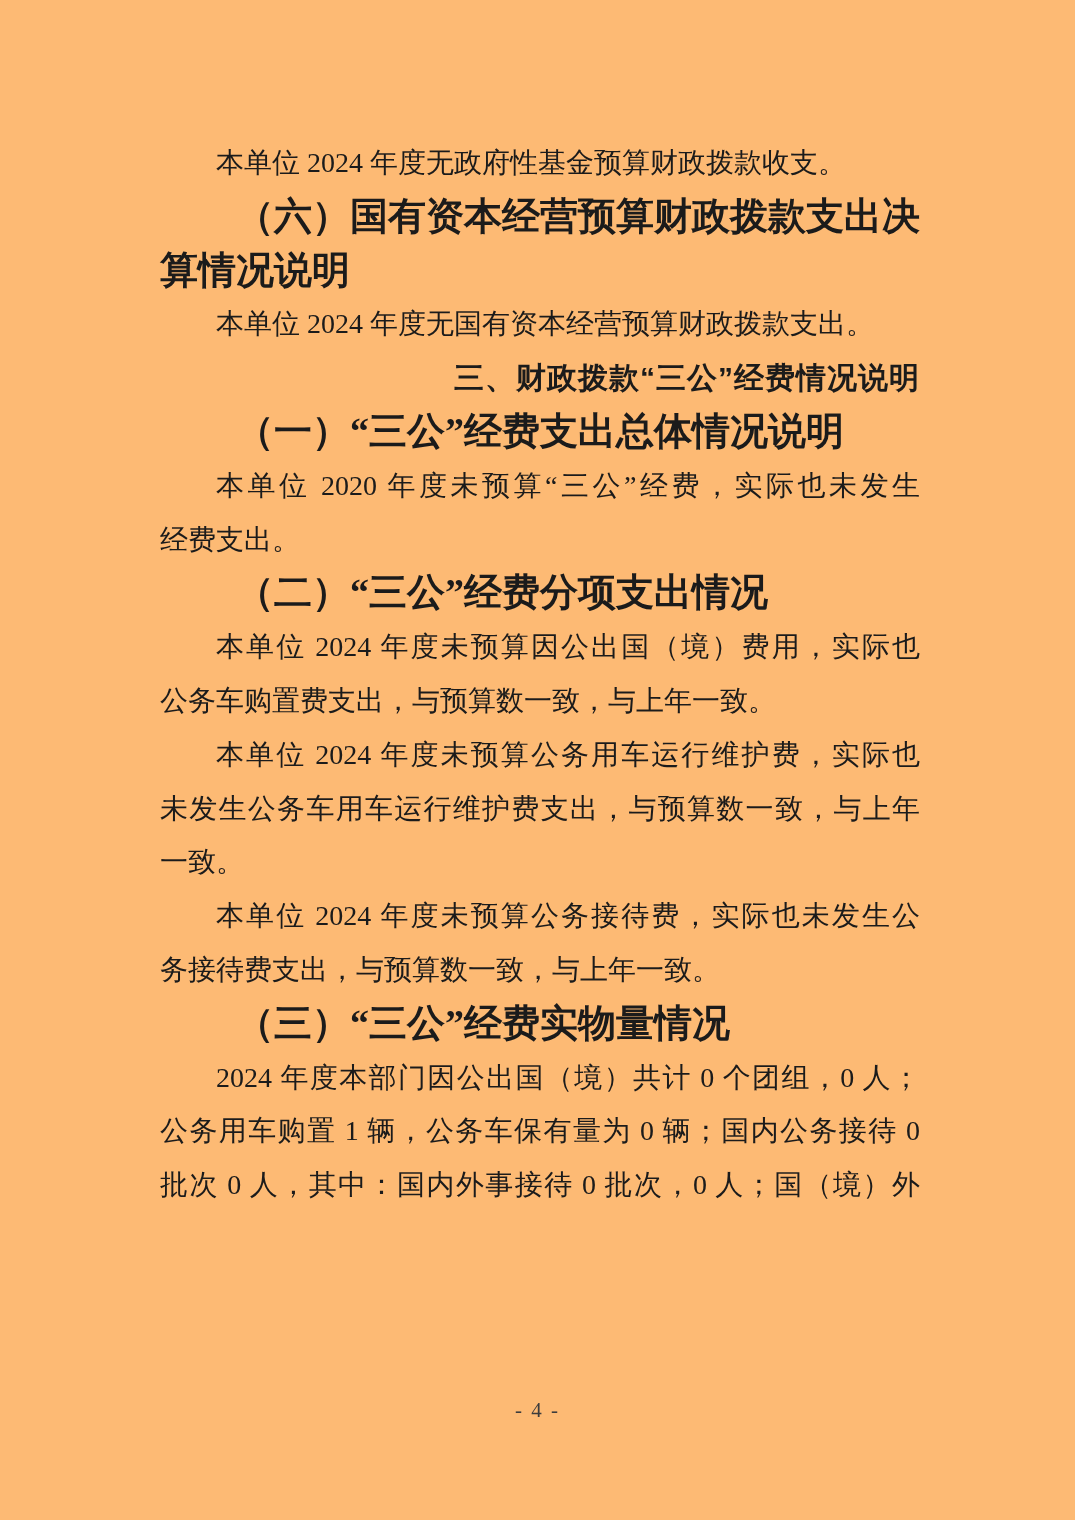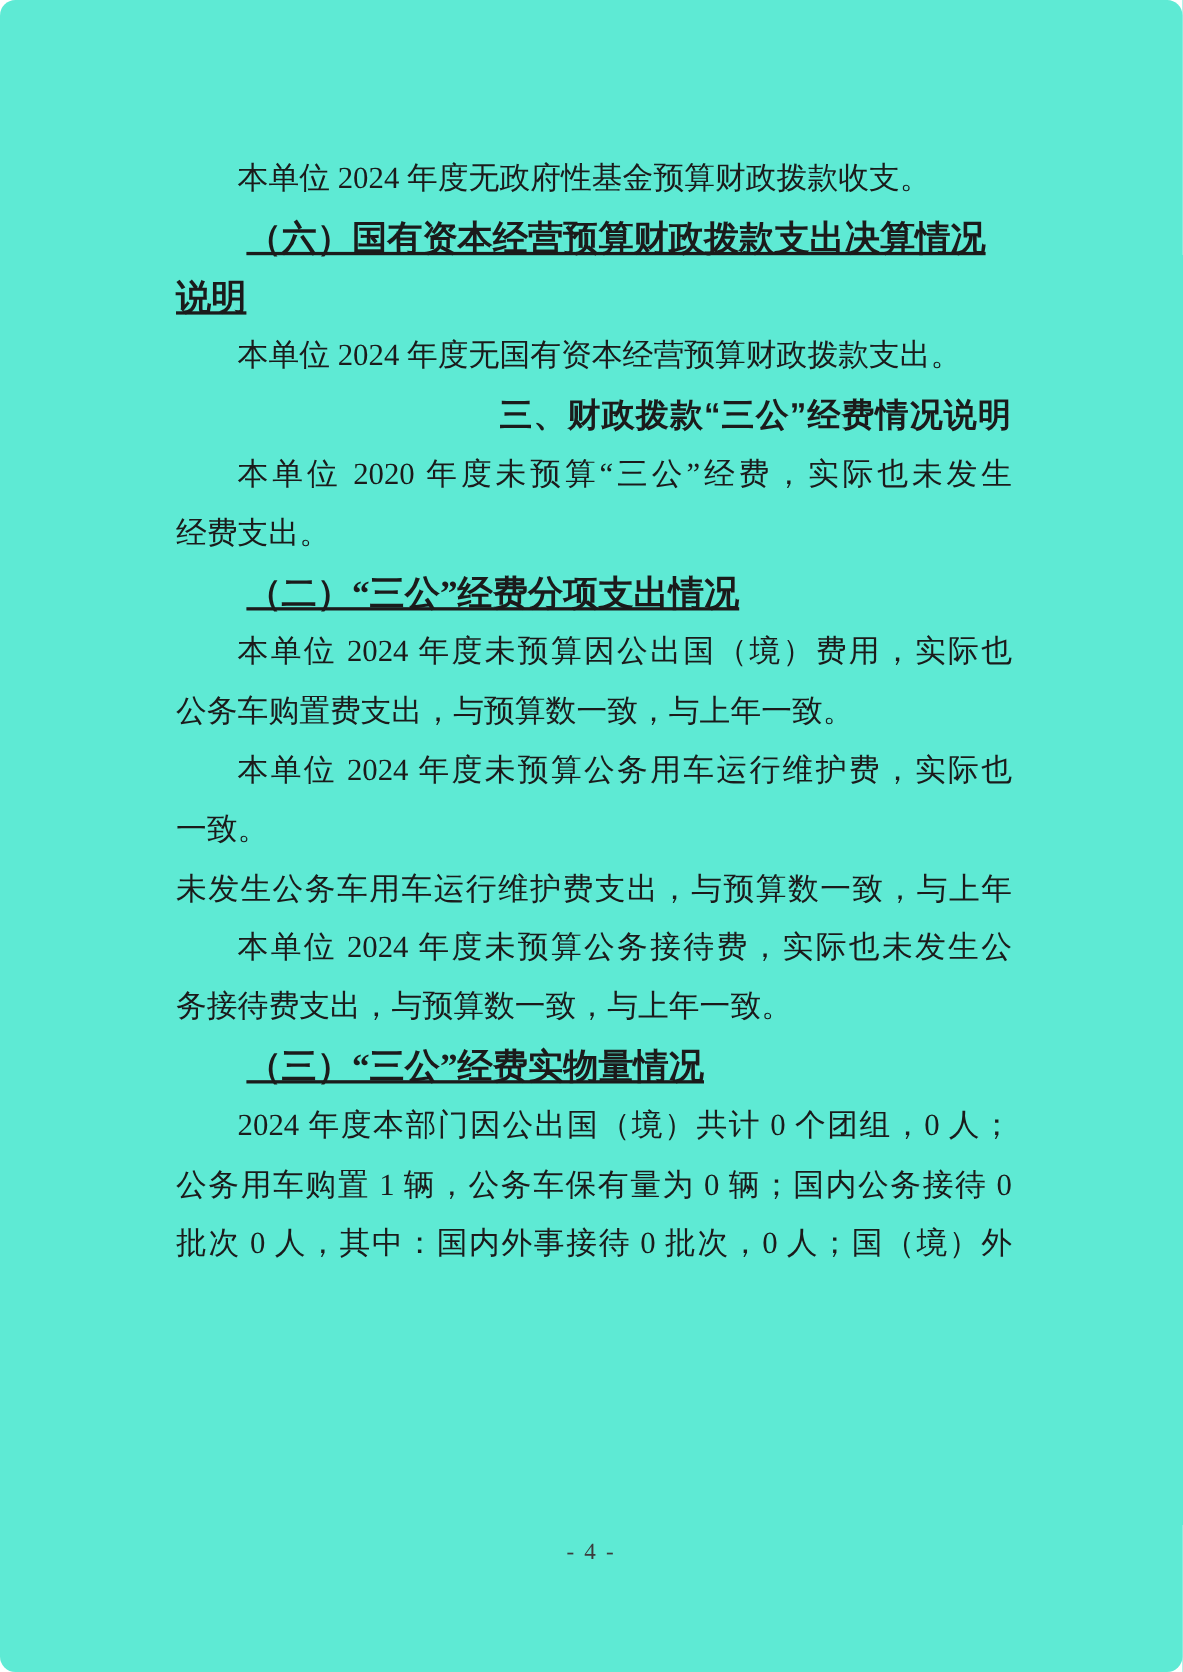--- a/index.html
+++ b/index.html
@@ -4,46 +4,44 @@
 <style>
   html, body { margin: 0; padding: 0; }
   body {
     width: 1075px; height: 1520px;
     background: #ffffff;
     position: relative;
     overflow: hidden;
   }
   .page {
     position: absolute; inset: 0;
-    background: #5eead4;
-    border-radius: 14px;
+    background: #fdba74;
   }
   .column {
     position: absolute;
     left: 160px; top: 136px; width: 760px;
   }
   .line {
     font-family: "Liberation Serif", "DejaVu Serif", serif;
     font-size: 28px;
     line-height: 53.8px;
     color: #1b1b1b;
     text-align: left;
     white-space: normal;
   }
   .line.indent { text-indent: 2em; }
   .line.fill {
     text-align: justify;
     text-align-last: justify;
     text-justify: inter-character;
   }
   .line.kai {
-    font-size: 32px;
+    font-size: 38px;
     font-weight: 700;
     font-family: "Liberation Serif", "DejaVu Serif", serif;
-    text-decoration: underline;
   }
   .line.hei {
     font-size: 30px;
     font-weight: 700;
     font-family: "Liberation Sans", "DejaVu Sans", sans-serif;
     letter-spacing: 1px;
     text-align: right;
   }
   .footer {
     position: absolute;
@@ -57,28 +55,29 @@
 </style>
 </head>
 <body>
 
 <div class="page">
   <div class="column" id="text-column">
       <div class="line body indent">本单位 2024 年度无政府性基金预算财政拨款收支。</div>
       <div class="line kai indent">（六）国有资本经营预算财政拨款支出决算情况说明</div>
       <div class="line body indent">本单位 2024 年度无国有资本经营预算财政拨款支出。</div>
       <div class="line hei indent">三、财政拨款“三公”经费情况说明</div>
+      <div class="line kai indent">（一）“三公”经费支出总体情况说明</div>
       <div class="line body indent fill">本单位 2020 年度未预算“三公”经费，实际也未发生</div>
       <div class="line body">经费支出。</div>
       <div class="line kai indent">（二）“三公”经费分项支出情况</div>
       <div class="line body indent fill">本单位 2024 年度未预算因公出国（境）费用，实际也</div>
       <div class="line body">公务车购置费支出，与预算数一致，与上年一致。</div>
       <div class="line body indent fill">本单位 2024 年度未预算公务用车运行维护费，实际也</div>
+      <div class="line body fill">未发生公务车用车运行维护费支出，与预算数一致，与上年</div>
       <div class="line body">一致。</div>
-      <div class="line body fill">未发生公务车用车运行维护费支出，与预算数一致，与上年</div>
       <div class="line body indent fill">本单位 2024 年度未预算公务接待费，实际也未发生公</div>
       <div class="line body">务接待费支出，与预算数一致，与上年一致。</div>
       <div class="line kai indent">（三）“三公”经费实物量情况</div>
       <div class="line body indent fill">2024 年度本部门因公出国（境）共计 0 个团组，0 人；</div>
       <div class="line body fill">公务用车购置 1 辆，公务车保有量为 0 辆；国内公务接待 0</div>
       <div class="line body fill">批次 0 人，其中：国内外事接待 0 批次，0 人；国（境）外</div>
     </div>
   <div class="footer">- 4 -</div>
 </div>
 

